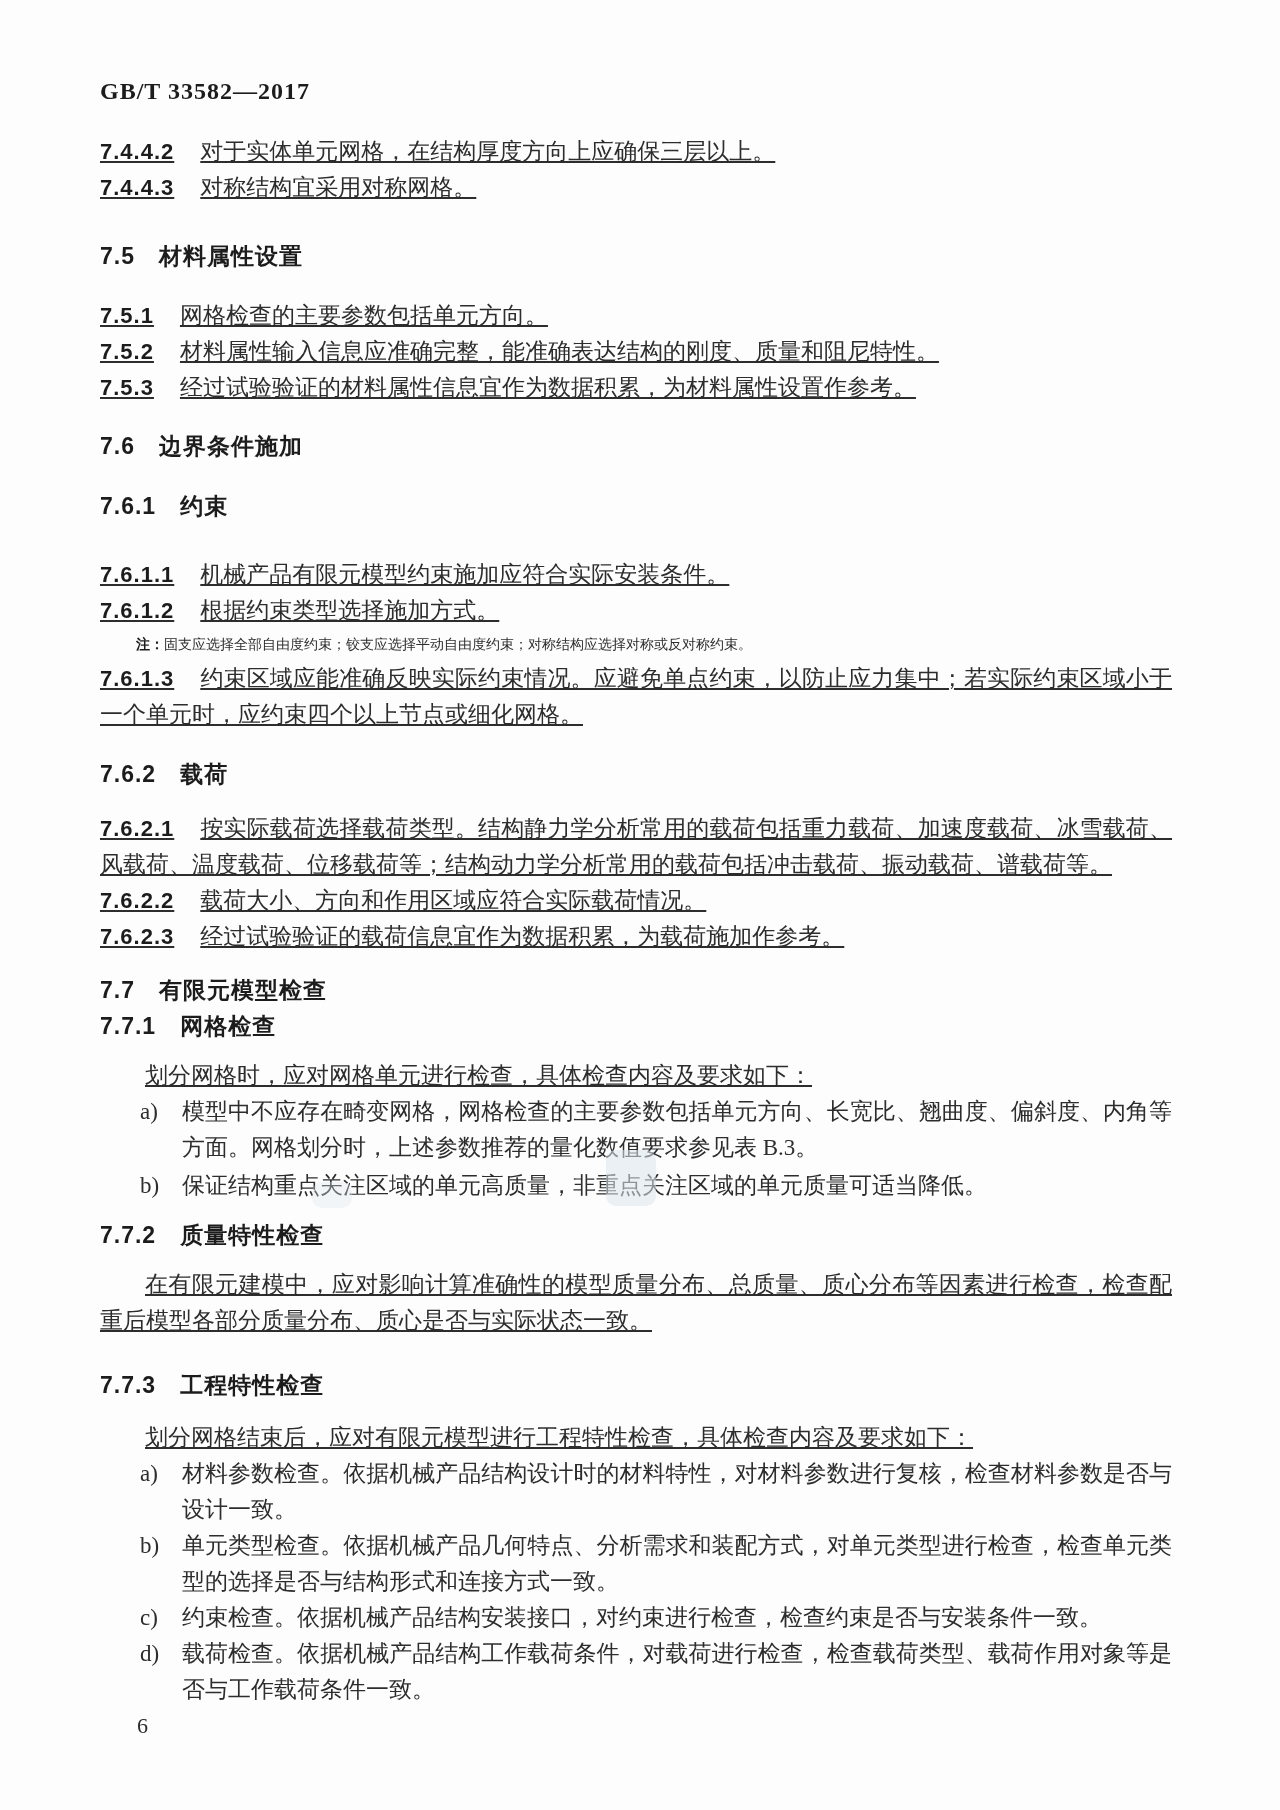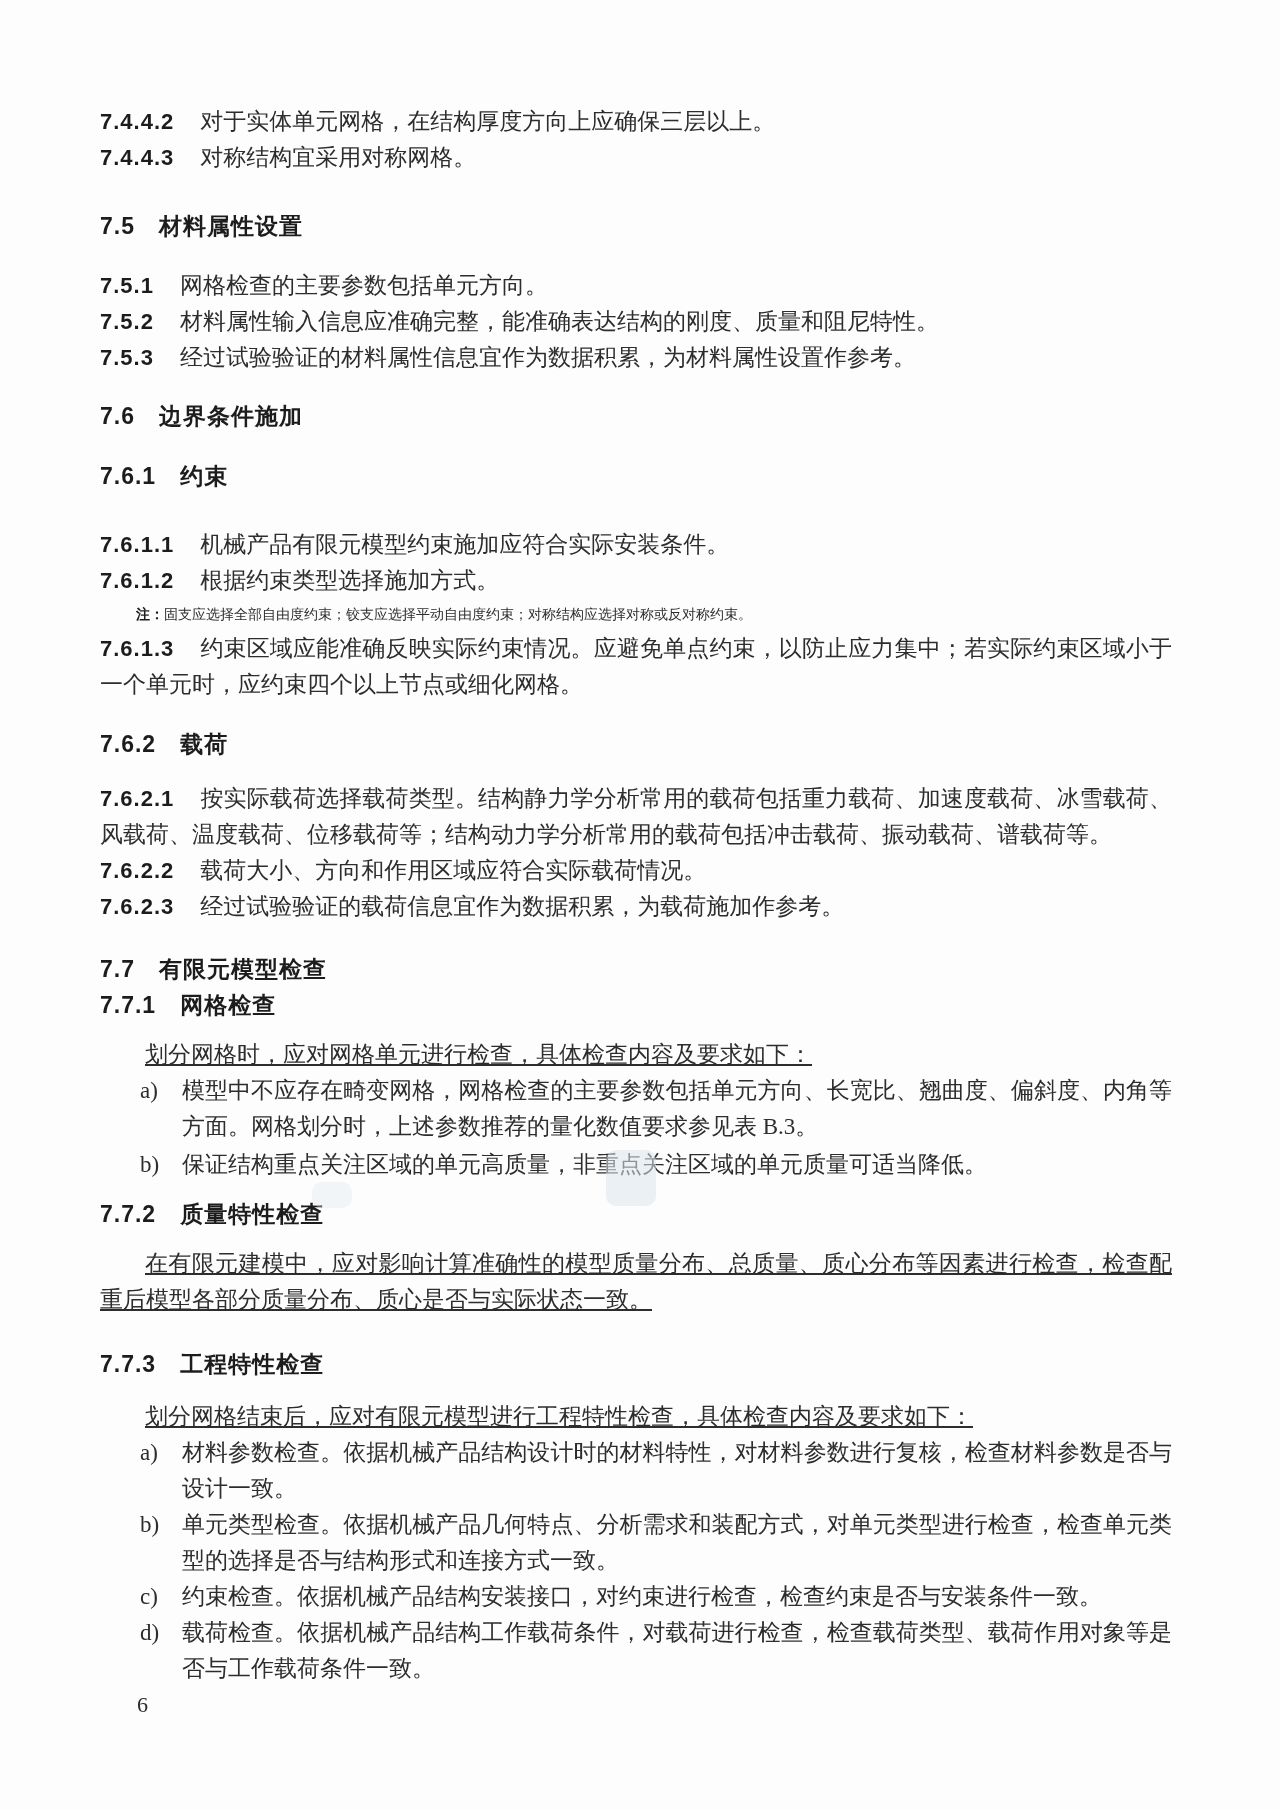--- a/index.html
+++ b/index.html
@@ -13,21 +13,21 @@
     overflow:hidden;
     color:var(--fg,#2d2d2d);
   }
   .doc-header{
     font-family:"Liberation Serif","DejaVu Serif",serif;
     font-weight:700;
     font-size:24px;line-height:30px;
     letter-spacing:1px;
     color:var(--hd,#1c1c1c);
   }
-  .clause{margin:0;font-size:23px;line-height:36px;text-align:justify;color:var(--fg,#2d2d2d);}
+  .clause{margin:0;font-size:23px;line-height:36px;text-align:justify;color:var(--fg,#2d2d2d);text-decoration:underline;}
   .cnum{
     font-family:"Liberation Sans","DejaVu Sans",sans-serif;
     font-weight:700;font-size:22px;
     color:var(--hd,#1c1c1c);
     margin-right:26px;
     letter-spacing:1px;
   }
   .heading{
     margin:0;font-size:23px;line-height:36px;
     font-family:"Liberation Sans","DejaVu Sans",sans-serif;
@@ -62,20 +62,21 @@
     pointer-events:none;
   }
   .wm-1{left:606px;top:1150px;width:50px;height:56px;}
   .wm-2{left:312px;top:1182px;width:40px;height:26px;opacity:.35;}
 </style>
 </head>
 <body>
 
 <div class="page" style="--bg: #fdfdfd; --fg: #2d2d2d; --hd: #1c1c1c; --wm: #dce6ee;">
 
+  <div class="doc-header">GB/T 33582—2017</div>
 
   <p class="clause" style="margin-top:28px"><span class="cnum">7.4.4.2</span><span>对于实体单元网格，在结构厚度方向上应确保三层以上。</span></p>
 
   <p class="clause"><span class="cnum">7.4.4.3</span><span>对称结构宜采用对称网格。</span></p>
 
   <h3 class="heading" style="margin-top:32px"><span class="hnum">7.5</span><span>材料属性设置</span></h3>
 
   <p class="clause" style="margin-top:24px"><span class="cnum">7.5.1</span><span>网格检查的主要参数包括单元方向。</span></p>
 
   <p class="clause"><span class="cnum">7.5.2</span><span>材料属性输入信息应准确完整，能准确表达结构的刚度、质量和阻尼特性。</span></p>
@@ -95,21 +96,21 @@
   <p class="clause"><span class="cnum">7.6.1.3</span><span>约束区域应能准确反映实际约束情况。应避免单点约束，以防止应力集中；若实际约束区域小于一个单元时，应约束四个以上节点或细化网格。</span></p>
 
   <h3 class="heading" style="margin-top:23px"><span class="hnum">7.6.2</span><span>载荷</span></h3>
 
   <p class="clause" style="margin-top:19px"><span class="cnum">7.6.2.1</span><span>按实际载荷选择载荷类型。结构静力学分析常用的载荷包括重力载荷、加速度载荷、冰雪载荷、风载荷、温度载荷、位移载荷等；结构动力学分析常用的载荷包括冲击载荷、振动载荷、谱载荷等。</span></p>
 
   <p class="clause"><span class="cnum">7.6.2.2</span><span>载荷大小、方向和作用区域应符合实际载荷情况。</span></p>
 
   <p class="clause"><span class="cnum">7.6.2.3</span><span>经过试验验证的载荷信息宜作为数据积累，为载荷施加作参考。</span></p>
 
-  <h3 class="heading" style="margin-top:26px"><span class="hnum">7.7</span><span>有限元模型检查</span></h3>
+  <h3 class="heading" style="margin-top:17px"><span class="hnum">7.7</span><span>有限元模型检查</span></h3>
 
   <h3 class="heading" style=""><span class="hnum">7.7.1</span><span>网格检查</span></h3>
 
   <p class="para" style="margin-top:14px">划分网格时，应对网格单元进行检查，具体检查内容及要求如下：</p>
 
   <div class="li">
       <span class="marker">a)</span>
       <p class="litext">模型中不应存在畸变网格，网格检查的主要参数包括单元方向、长宽比、翘曲度、偏斜度、内角等方面。网格划分时，上述参数推荐的量化数值要求参见表 B.3。</p>
     </div>
 

